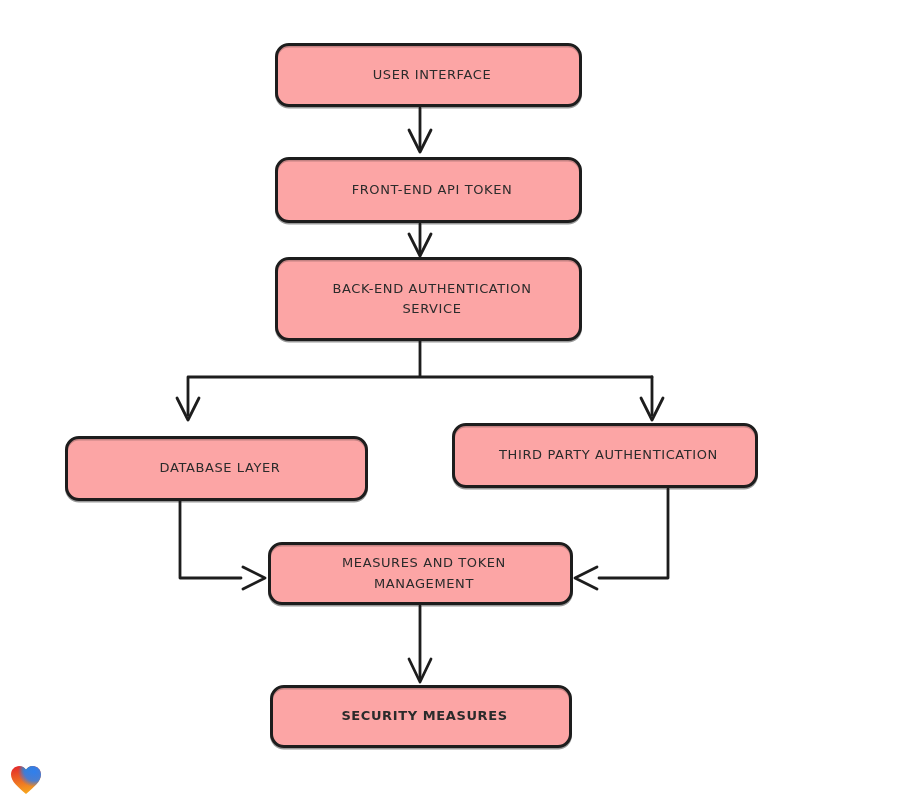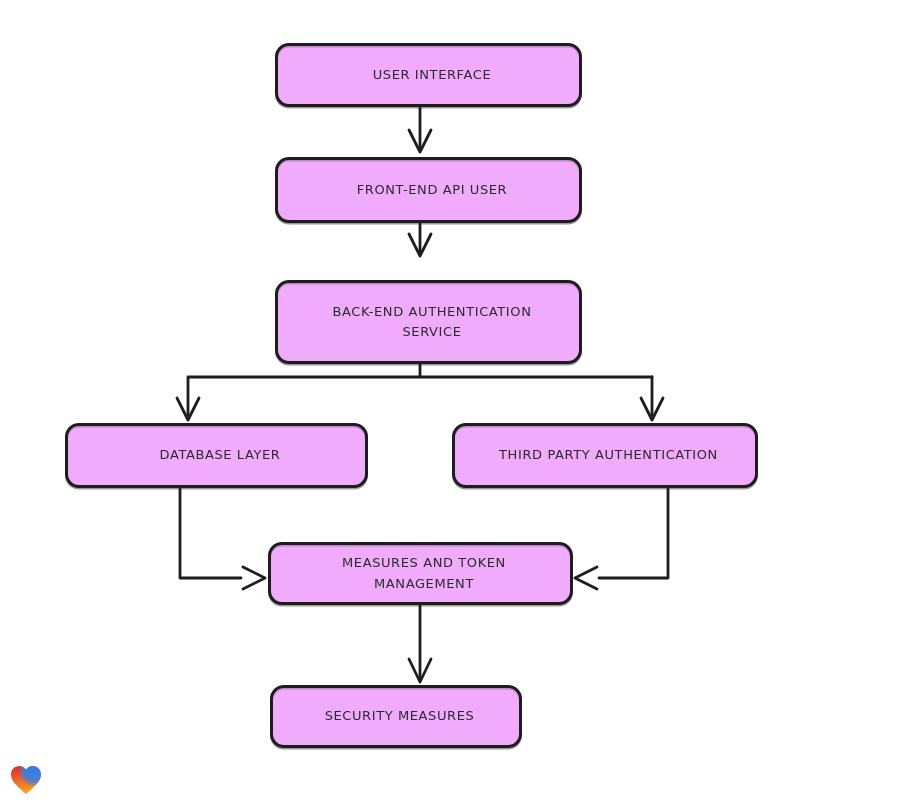--- a/index.html
+++ b/index.html
@@ -20,45 +20,45 @@
   #edge-layer {
     position: absolute;
     left: 0;
     top: 0;
     width: 911px;
     height: 810px;
   }
   .node {
     position: absolute;
     box-sizing: border-box;
-    background: #f0abfc;
+    background: #fca5a5;
     border: 3px solid #1d1d1d;
     border-radius: 14px;
     box-shadow: 0 1.5px 0 rgba(29,29,29,0.45), inset 0 1.5px 0 rgba(29,29,29,0.25);
     display: flex;
     align-items: center;
     justify-content: center;
     text-align: center;
     padding-left: 7px;
   }
   .node-label {
     font-size: 13px;
     letter-spacing: 0.6px;
     line-height: 1.55;
     color: #2b2b2b;
     white-space: pre-line;
     padding: 0 10px;
   }
   #node-user-interface            { left: 275px; top: 43px;  width: 307px; height: 64px; }
   #node-front-end-api-calls       { left: 275px; top: 157px; width: 307px; height: 66px; }
-  #node-back-end-auth-service     { left: 275px; top: 257px; width: 307px; height: 84px; margin-top: 23px; }
-  #node-database-layer            { left: 65px;  top: 423px; width: 303px; height: 65px; }
+  #node-back-end-auth-service     { left: 275px; top: 257px; width: 307px; height: 84px; }
+  #node-database-layer            { left: 65px;  top: 436px; width: 303px; height: 65px; }
   #node-third-party-auth          { left: 452px; top: 423px; width: 306px; height: 65px; align-items: center; }
   #node-session-token-management  { left: 268px; top: 542px; width: 305px; height: 63px; }
-  #node-security-measures         { left: 270px; top: 685px; width: 252px; height: 63px; }
+  #node-security-measures         { left: 270px; top: 685px; width: 302px; height: 63px; font-weight: bold; }
   #watermark {
     position: absolute;
     left: 8px;
     top: 762px;
     width: 36px;
     height: 36px;
     cursor: pointer;
   }
 </style>
 </head>
@@ -97,21 +97,21 @@
         <path d="M409,659 L420,682 L431,659"></path>
       </g>
     </g>
   </svg>
 
   <div class="node" id="node-user-interface">
     <span class="node-label">USER INTERFACE</span>
   </div>
 
   <div class="node" id="node-front-end-api-calls">
-    <span class="node-label">FRONT-END API USER</span>
+    <span class="node-label">FRONT-END API TOKEN</span>
   </div>
 
   <div class="node" id="node-back-end-auth-service">
     <span class="node-label">BACK-END AUTHENTICATION
 SERVICE</span>
   </div>
 
   <div class="node" id="node-database-layer">
     <span class="node-label">DATABASE LAYER</span>
   </div>

